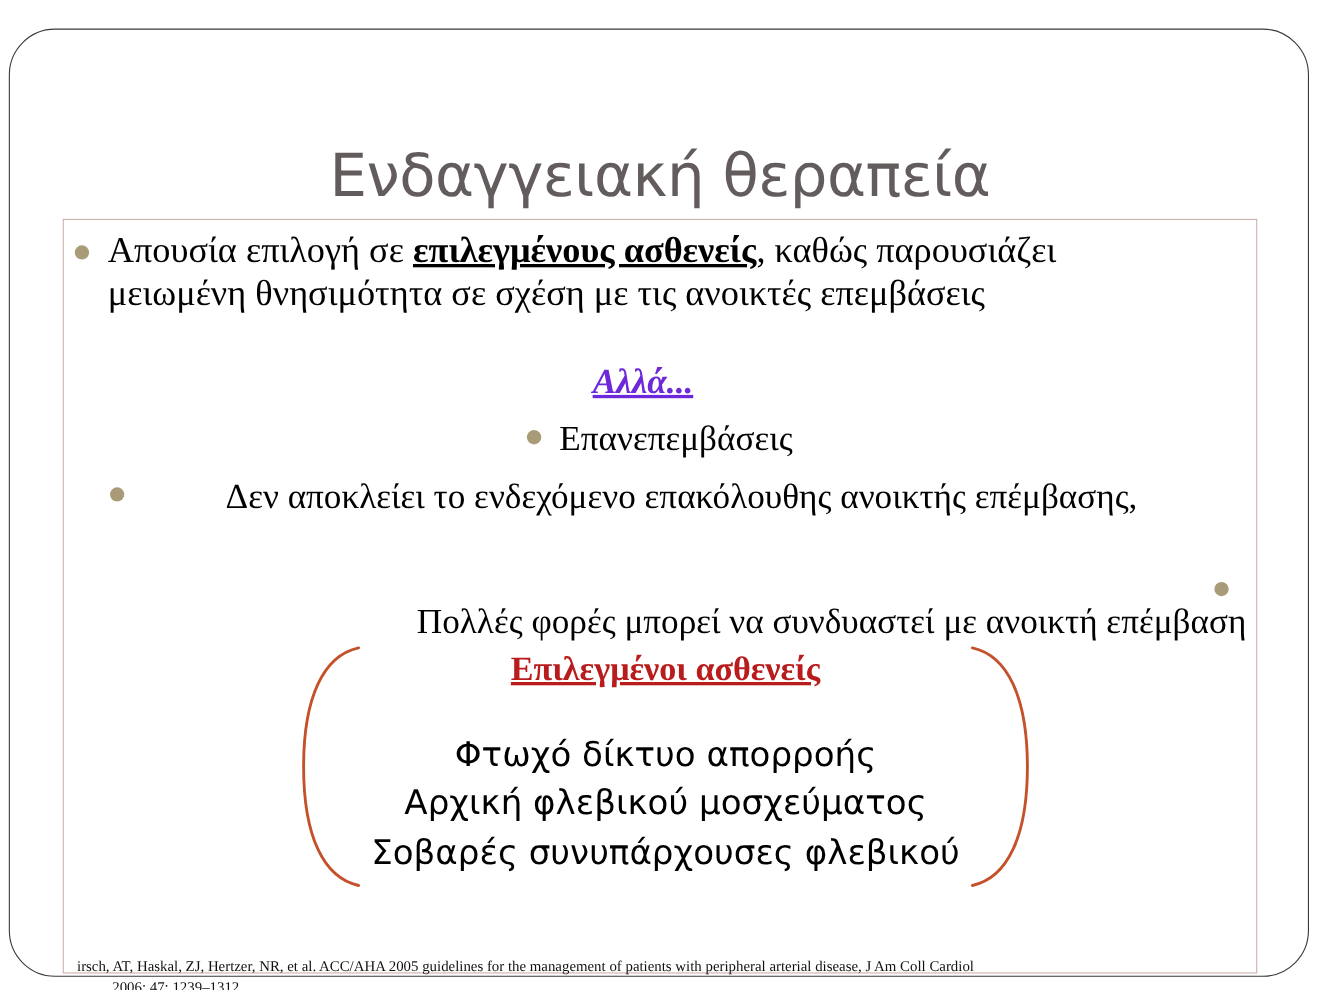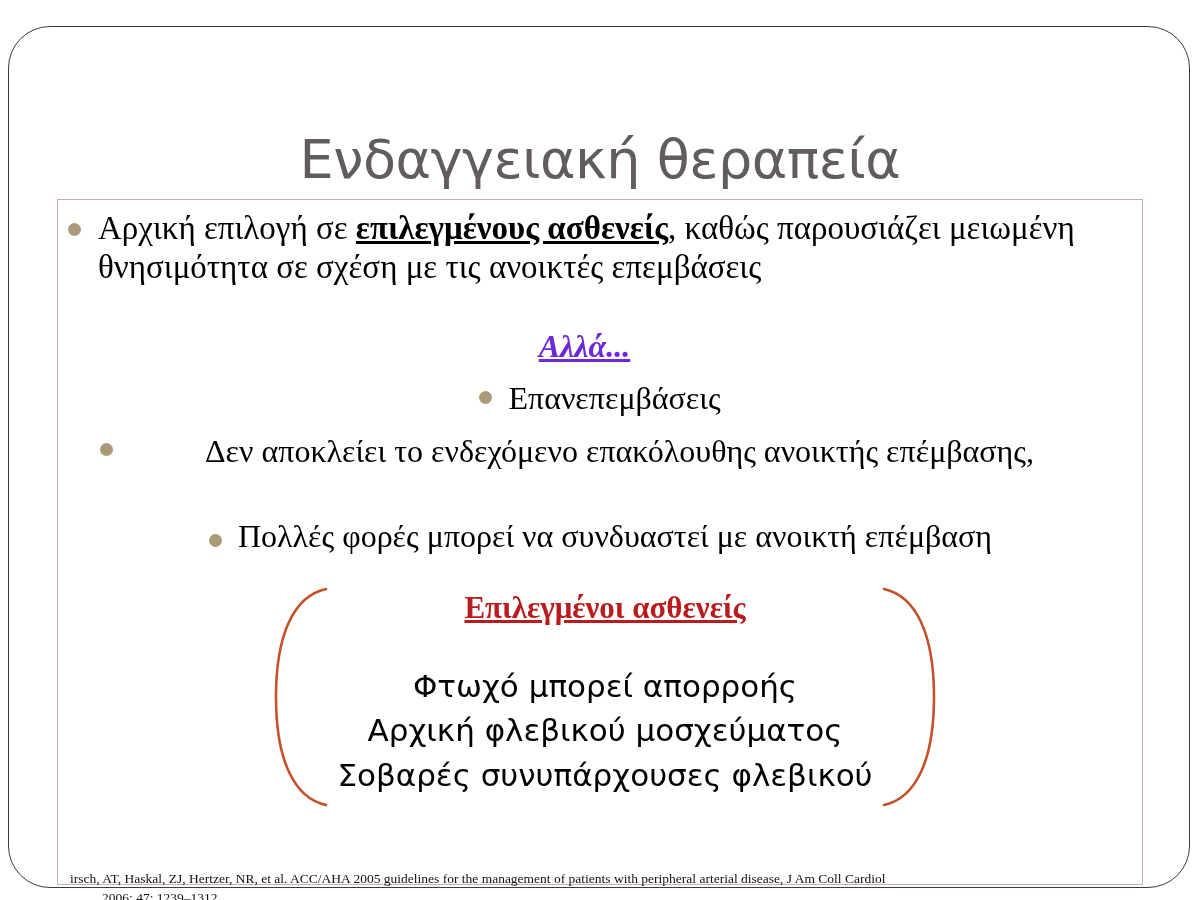--- a/index.html
+++ b/index.html
@@ -140,22 +140,23 @@
     flex: 1 1 auto;
   }
 
   
   #sub-3 {
     position: absolute;
     left: 68px;
     top: 518px;
     width: 1065px;
     display: flex;
-    align-items: center;
+    align-items: flex-end;
     justify-content: center;
+    flex-direction: column;
   }
   #sub-3 .bullet { margin-top: 15px; margin-right: 16px; }
   #sub-3 .txt { font-size: 32px; font-family: "Liberation Serif", serif; }
 
   
   #callout {
     position: absolute;
     left: 270px;
     top: 586px;
     width: 670px;
@@ -215,21 +216,21 @@
 <div id="slide">
 
   <div id="outer-frame"></div>
 
   <h1 id="title">Ενδαγγειακή θεραπεία</h1>
 
   <div id="content-box"></div>
 
   <div id="block-lead">
     <span class="bullet"></span>
-    <div id="lead-text"><span>Αρχική επιλογή σε </span><span class="bu">επιλεγμένους ασθενείς</span><span>, καθώς παρουσιάζει μειωμένη θνησιμότητα σε σχέση με τις ανοικτές επεμβάσεις</span></div>
+    <div id="lead-text"><span>Απουσία επιλογή σε </span><span class="bu">επιλεγμένους ασθενείς</span><span>, καθώς παρουσιάζει μειωμένη θνησιμότητα σε σχέση με τις ανοικτές επεμβάσεις</span></div>
   </div>
 
   <div id="alla">Αλλά...</div>
 
   <div id="sub-1">
     <span class="bullet"></span>
     <span class="txt">Επανεπεμβάσεις</span>
   </div>
 
   <div id="sub-2">
@@ -248,21 +249,21 @@
       <path d="M56 3 C 24 10, 6 48, 6 111 C 6 174, 24 212, 56 219" fill="none" stroke="#c4512a" stroke-width="2.6" stroke-linecap="round"></path>
     </svg>
 
     <svg id="brace-right" viewBox="0 0 60 222" preserveAspectRatio="none">
       <path d="M4 3 C 36 10, 54 48, 54 111 C 54 174, 36 212, 4 219" fill="none" stroke="#c4512a" stroke-width="2.6" stroke-linecap="round"></path>
     </svg>
 
     <div id="callout-heading">Επιλεγμένοι ασθενείς</div>
 
     <div id="callout-lines">
-      <span class="cline">Φτωχό μπορεί απορροής</span>
+      <span class="cline">Φτωχό δίκτυο απορροής</span>
       <span class="cline">Αρχική φλεβικού μοσχεύματος</span>
       <span class="cline">Σοβαρές συνυπάρχουσες φλεβικού</span>
     </div>
   </div>
 
   <div id="footnote">
     <span>irsch, AT, Haskal, ZJ, Hertzer, NR, et al. ACC/AHA 2005 guidelines for the management of patients with peripheral arterial disease,  J Am Coll Cardiol</span>
     <span class="fn-indent">2006; 47: 1239–1312.</span>
   </div>
 

